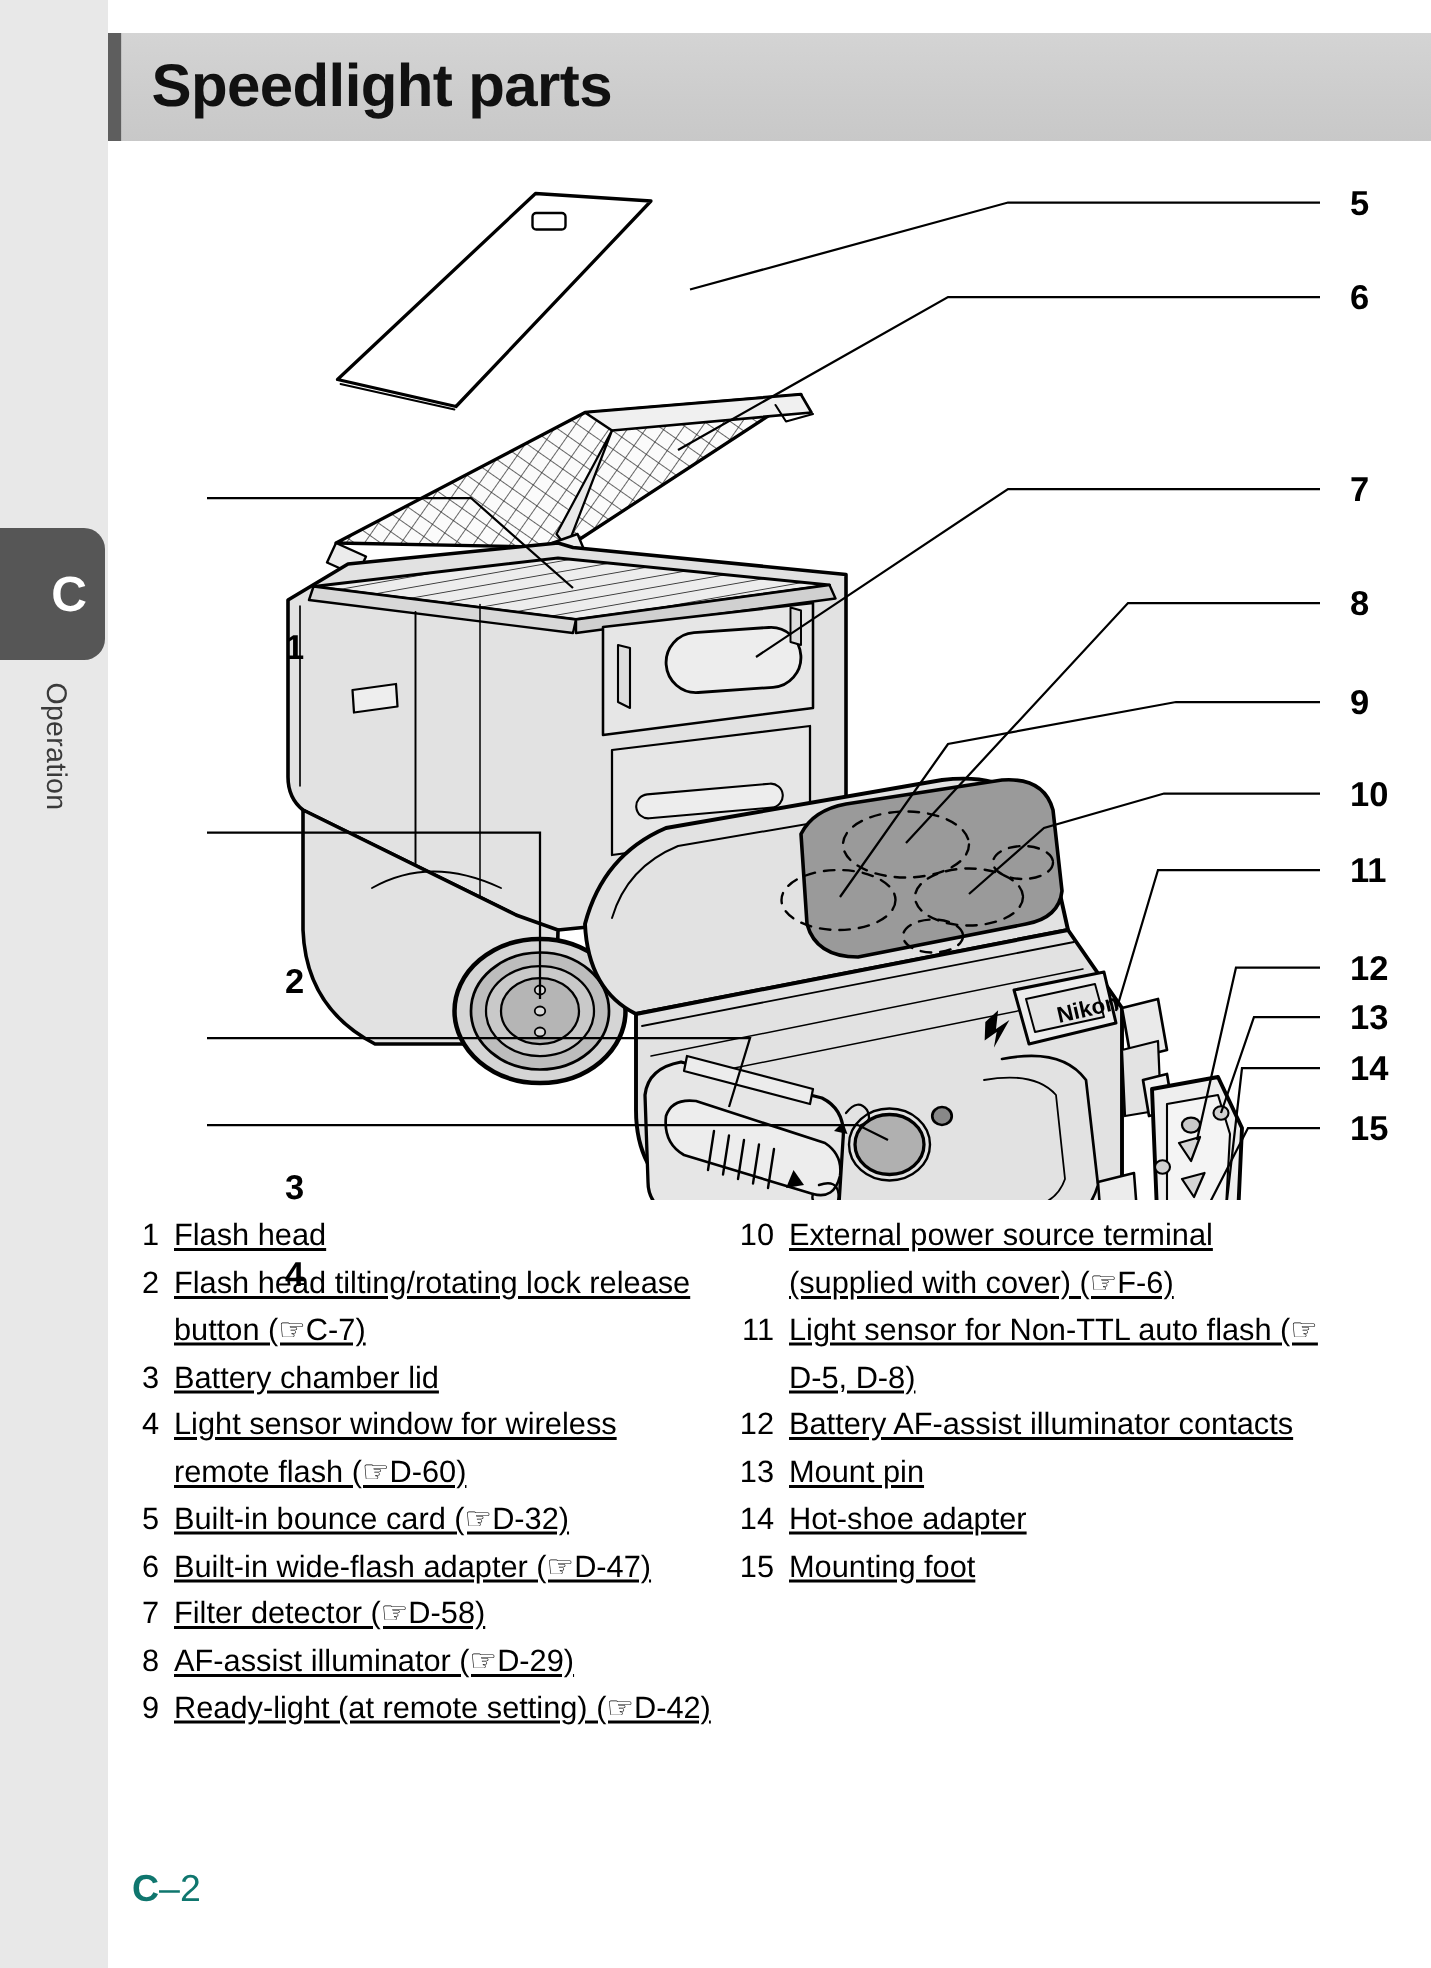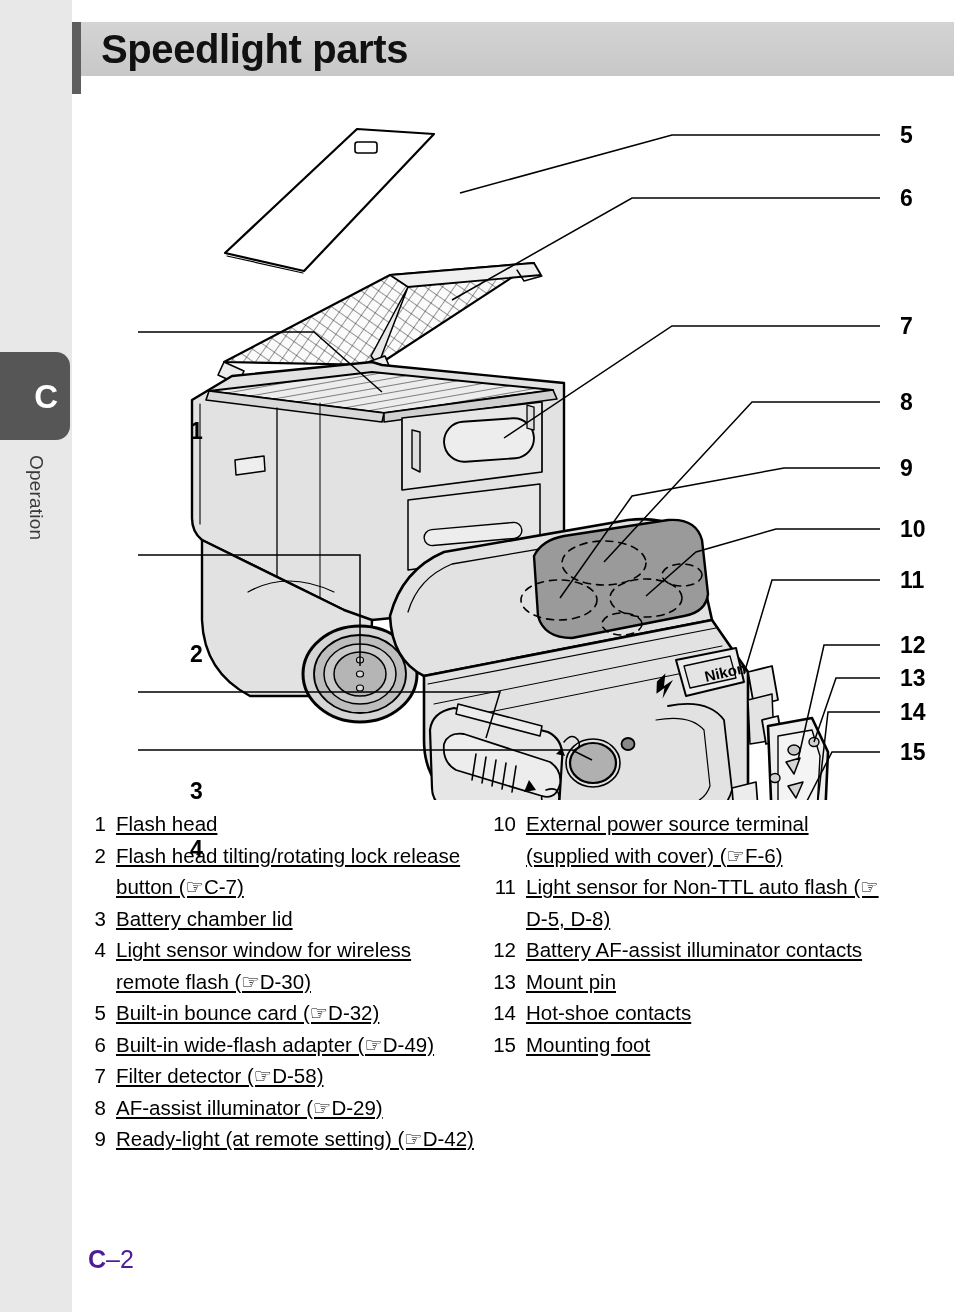--- a/index.html
+++ b/index.html
@@ -40,21 +40,21 @@
 
   
   .header-wrap{
     position:absolute;left:72px;top:22px;right:0;height:72px;
   }
   .header-rule{
     position:absolute;left:0;top:0;width:9px;height:72px;
     background:#5e5e5e;
   }
   .header-bar{
-    position:absolute;left:9px;top:0;right:0;height:54px;
+    position:absolute;left:9px;top:0;right:0;height:72px;
     background:linear-gradient(180deg,#d4d4d4 0%,#cdcdcd 55%,#c8c8c8 100%);
   }
   .header-title{
     position:absolute;left:20px;top:50%;transform:translateY(-50%);
     font-size:40px;font-weight:bold;color:#111;letter-spacing:-.4px;
     font-family:"Liberation Sans","DejaVu Sans",sans-serif;
   }
 
   
   .figure{
@@ -86,21 +86,21 @@
     flex:0 0 auto;text-align:right;
     font-size:20.5px;line-height:31.5px;
   }
   .legend-col.left .legend-num{width:16px;margin-right:10px;}
   .legend-col.right .legend-num{width:26px;margin-right:10px;}
   .legend-text{flex:1 1 auto;text-decoration:underline;}
 
   
   .footer{
     position:absolute;left:88px;bottom:38px;
-    font-size:25px;color:#4c1d95;
+    font-size:25px;color:#0f766e;
   }
   .footer .b{font-weight:bold;}
 </style>
 </head>
 <body>
 
 <div class="page">
 
   <div class="sidebar">
     <div class="chapter-tab">
@@ -314,29 +314,29 @@
       <div class="legend-item">
         <span class="legend-num">2</span>
         <span class="legend-text">Flash head tilting/rotating lock release button (☞C-7)</span>
       </div>
       <div class="legend-item">
         <span class="legend-num">3</span>
         <span class="legend-text">Battery chamber lid</span>
       </div>
       <div class="legend-item">
         <span class="legend-num">4</span>
-        <span class="legend-text">Light sensor window for wireless remote flash (☞D-30)</span>
+        <span class="legend-text">Light sensor window for wireless remote flash (☞D-60)</span>
       </div>
       <div class="legend-item">
         <span class="legend-num">5</span>
         <span class="legend-text">Built-in bounce card (☞D-32)</span>
       </div>
       <div class="legend-item">
         <span class="legend-num">6</span>
-        <span class="legend-text">Built-in wide-flash adapter (☞D-49)</span>
+        <span class="legend-text">Built-in wide-flash adapter (☞D-47)</span>
       </div>
       <div class="legend-item">
         <span class="legend-num">7</span>
         <span class="legend-text">Filter detector (☞D-58)</span>
       </div>
       <div class="legend-item">
         <span class="legend-num">8</span>
         <span class="legend-text">AF-assist illuminator (☞D-29)</span>
       </div>
       <div class="legend-item">
@@ -357,21 +357,21 @@
       <div class="legend-item">
         <span class="legend-num">12</span>
         <span class="legend-text">Battery AF-assist illuminator contacts</span>
       </div>
       <div class="legend-item">
         <span class="legend-num">13</span>
         <span class="legend-text">Mount pin</span>
       </div>
       <div class="legend-item">
         <span class="legend-num">14</span>
-        <span class="legend-text">Hot-shoe contacts</span>
+        <span class="legend-text">Hot-shoe adapter</span>
       </div>
       <div class="legend-item">
         <span class="legend-num">15</span>
         <span class="legend-text">Mounting foot</span>
       </div>
     </div>
 
   </div>
 
   <div class="footer">

